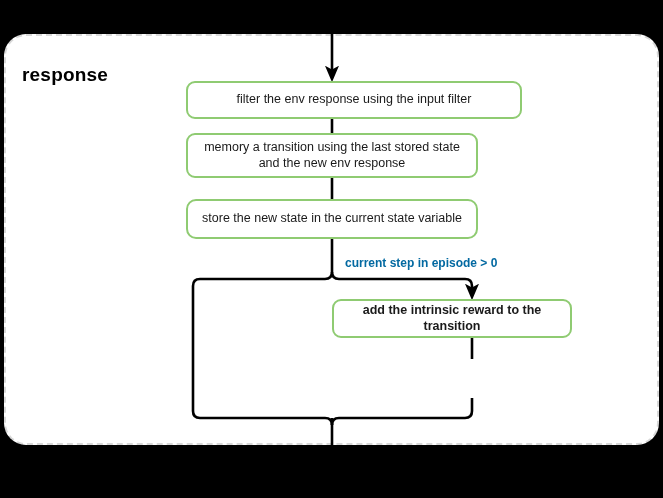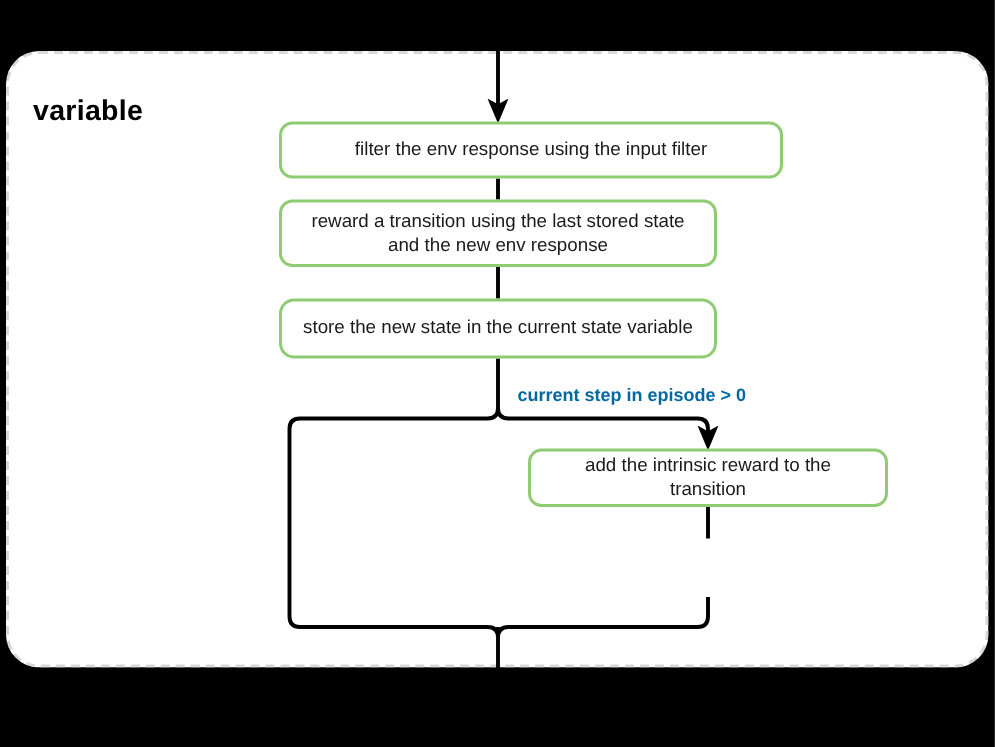--- a/index.html
+++ b/index.html
@@ -49,21 +49,21 @@
     justify-content: center;
     text-align: center;
     color: #1a1a1a;
     font-size: 12.5px;
     line-height: 1.25;
     padding: 2px 10px;
   }
   #node-filter       { left: 186px; top: 81px;  width: 336px; height: 38px; }
   #node-transition   { left: 186px; top: 133px; width: 292px; height: 45px; }
   #node-store-state  { left: 186px; top: 199px; width: 292px; height: 40px; border-radius: 10px; }
-  #node-intrinsic    { left: 352px; top: 299px; width: 240px; height: 39px; }
+  #node-intrinsic    { left: 332px; top: 299px; width: 240px; height: 39px; font-weight: bold; }
   #node-store-mem    { left: 352px; top: 359px; width: 240px; height: 39px; }
 
   
   #edge-label-cond {
     position: absolute;
     left: 345px;
     top: 256px;
     font-size: 12px;
     font-weight: bold;
     color: #0369a1;
@@ -79,21 +79,21 @@
     pointer-events: none;
   }
 </style>
 </head>
 <body>
 
 <div id="canvas">
 
   <div id="observe-group"></div>
 
-  <div id="group-title">variable</div>
+  <div id="group-title">response</div>
 
   <svg id="edges" viewBox="0 0 663 498" xmlns="http://www.w3.org/2000/svg">
     <defs>
       <marker id="arrowhead" markerWidth="7" markerHeight="7" refX="3.2" refY="3.1" orient="auto" markerUnits="strokeWidth">
         <path d="M0,0.4 L6.4,3.1 L0,5.8 L1.5,3.1 Z" fill="#000000"></path>
       </marker>
     </defs>
 
     <path d="M332,34 L332,74" fill="none" stroke="#000000" stroke-width="2.6" marker-end="url(#arrowhead)"></path>
 
@@ -109,21 +109,21 @@
 
     <path d="M472,338 L472,359" fill="none" stroke="#000000" stroke-width="2.6"></path>
 
     <path d="M472,398 L472,411 Q472,418 465,418 L339,418 Q332,418 332,425" fill="none" stroke="#000000" stroke-width="2.6"></path>
 
     <path d="M332,418 L332,455" fill="none" stroke="#000000" stroke-width="2.6"></path>
   </svg>
 
   <div class="node" id="node-filter">filter the env response using the input filter</div>
 
-  <div class="node" id="node-transition">reward a transition using the last stored state and the new env response</div>
+  <div class="node" id="node-transition">memory a transition using the last stored state and the new env response</div>
 
   <div class="node" id="node-store-state">store the new state in the current state variable</div>
 
   <div class="node" id="node-intrinsic">add the intrinsic reward to the transition</div>
 
 
   <div id="edge-label-cond">current step in episode &gt; 0</div>
 
 </div>
 

